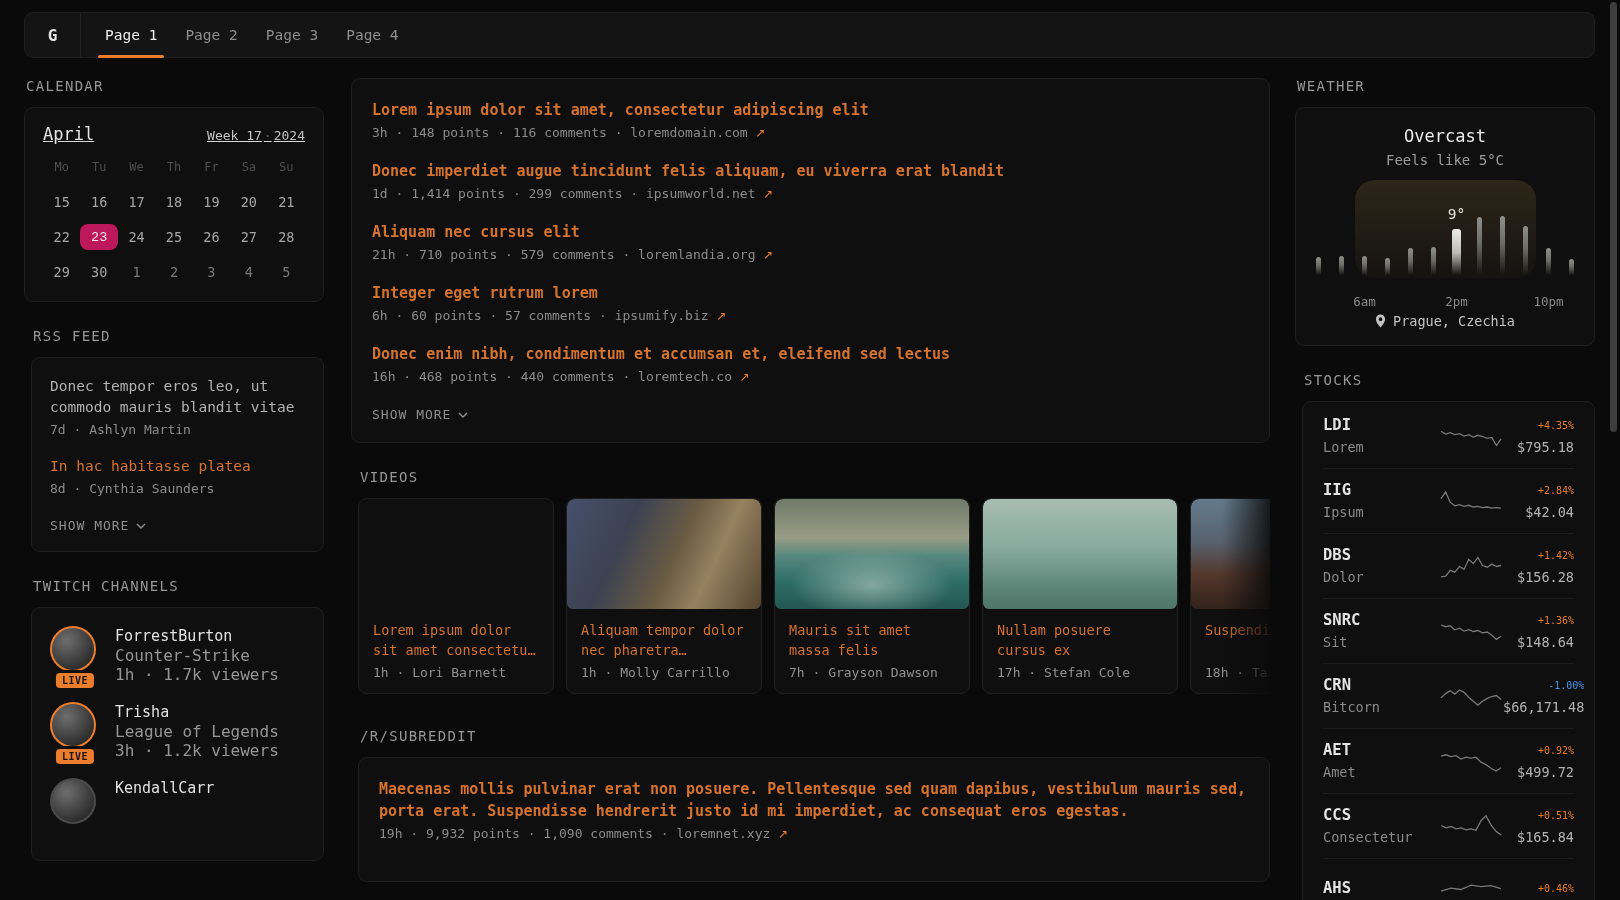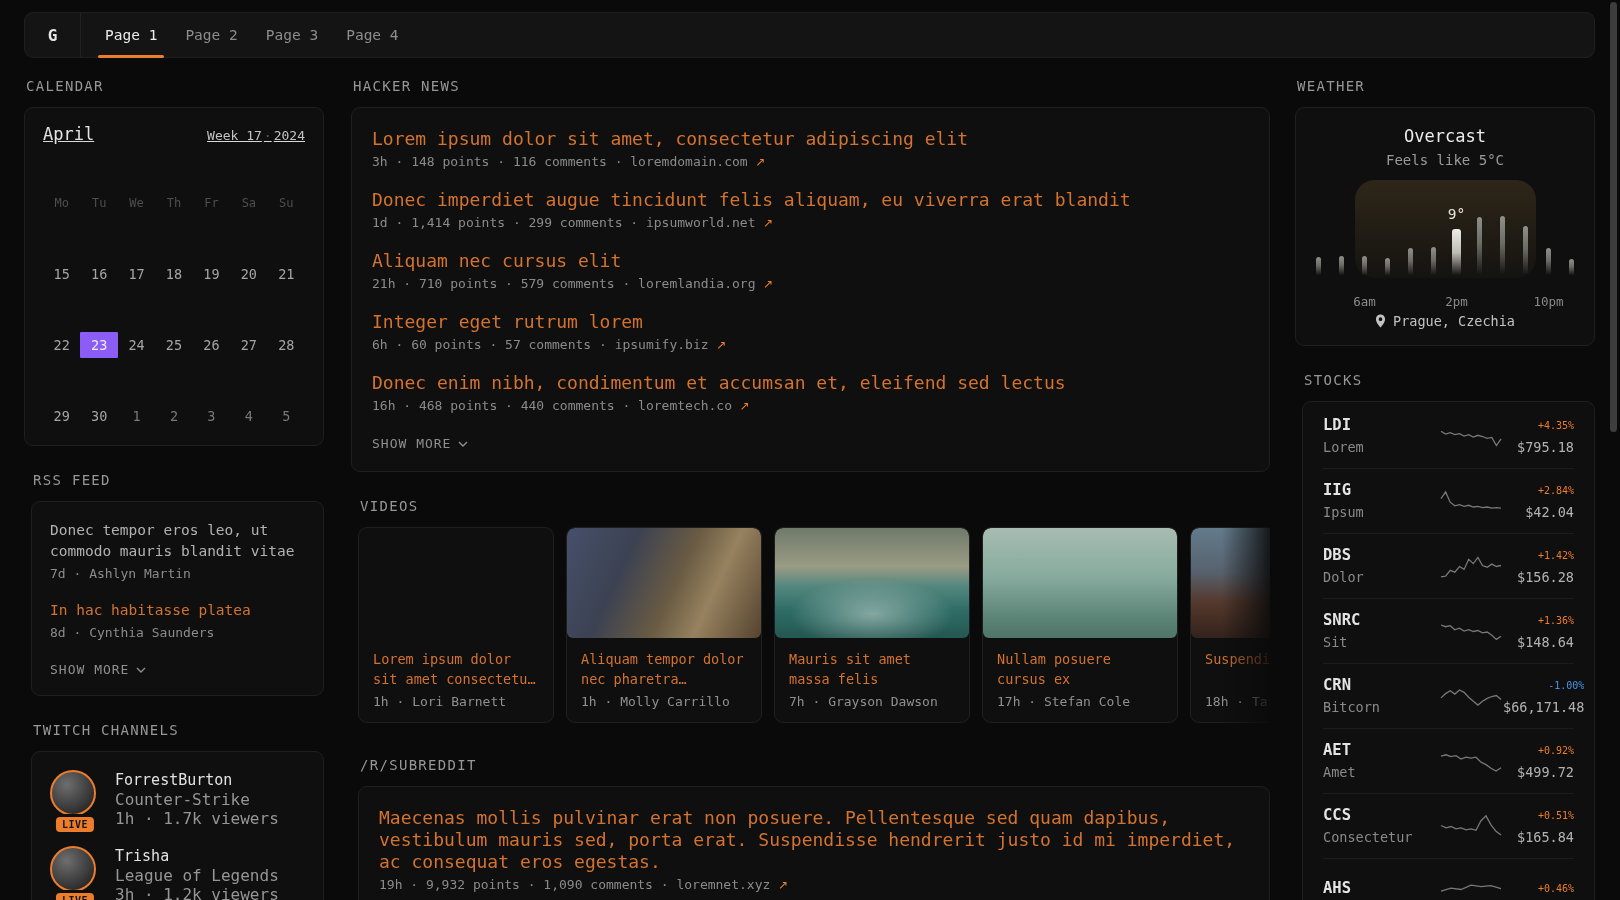--- a/index.html
+++ b/index.html
@@ -34,30 +34,30 @@
   .section-label{font-size:14px;color:#979797;letter-spacing:1.3px;margin:0 0 13px 2px;}
   .card{background:var(--panel);border:1px solid var(--border);border-radius:9px;}
 
   
   .cal-card{padding:16px 18px;}
   .cal-head{display:flex;justify-content:space-between;align-items:baseline;margin-bottom:10px;text-decoration:underline;}
   .cal-month{font-size:17px;color:#e4e4e4;}
   .cal-week{font-size:13px;color:#c3c3c3;}
   .cal-week .sep{color:#5f5f5f;padding:0 2px;}
   .cal-grid{display:grid;grid-template-columns:repeat(7,1fr);row-gap:9px;text-align:center;}
-  .cal-cell{font-size:13.5px;height:26px;display:flex;align-items:center;justify-content:center;margin-top:36px;}
+  .cal-cell{font-size:13.5px;height:26px;display:flex;align-items:center;justify-content:center;}
   .cal-hdr{color:#4e4e4e;font-size:12px;}
   .cal-day{color:#a5a5a5;}
   .cal-day.muted{color:#787878;}
-  .cal-day.sel{background:#8b5cf6;color:#ededed;border-radius:1px;}
+  .cal-day.sel{background:#be185d;color:#ededed;border-radius:8px;font-family:Liberation Mono, monospace;}
 
   
   .feed-card{padding:20px;}
   .feed-item{margin-bottom:17px;}
-  .feed-title{display:block;color:var(--orange);font-size:18px;line-height:22px;}
+  .feed-title{display:block;color:var(--orange);font-size:15px;line-height:22px;font-weight:bold;}
   .meta{color:#8b8b8b;font-size:13px;line-height:20px;margin-top:2px;}
   .ext{color:var(--orange-b);font-family:"DejaVu Sans",sans-serif;font-size:12px;}
   .show-more{display:flex;align-items:center;gap:7px;background:none;border:none;color:#8f8f8f;
              font-family:inherit;font-size:13px;letter-spacing:1px;cursor:pointer;padding:3px 0 0 0;}
   .chev{width:10px;height:6px;stroke:#8f8f8f;fill:none;stroke-width:1.4px;}
 
   
   .rss-card{padding:18px;}
   .rss-item{margin-bottom:16px;}
   .rss-title{display:block;font-size:14.5px;line-height:21px;color:var(--orange);}
@@ -240,21 +240,20 @@
         <div>
           <div class="tw-name">KendallCarr</div>
         </div>
       </div>
     </div>
   </section>
 </div>
 
 <div class="col col-mid">
   <section>
-    <div class="section-label">HACKER NEWS</div>
     <div class="card feed-card">
       <div class="feed-item">
         <a class="feed-title">Lorem ipsum dolor sit amet, consectetur adipiscing elit</a>
         <div class="meta"><span>3h · 148 points · 116 comments · loremdomain.com</span> <span class="ext">↗</span></div>
       </div>
       <div class="feed-item">
         <a class="feed-title">Donec imperdiet augue tincidunt felis aliquam, eu viverra erat blandit</a>
         <div class="meta"><span>1d · 1,414 points · 299 comments · ipsumworld.net</span> <span class="ext">↗</span></div>
       </div>
       <div class="feed-item">

